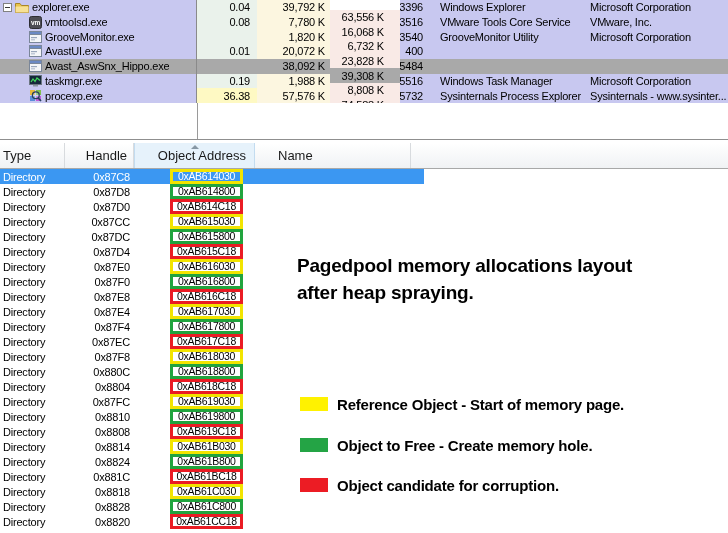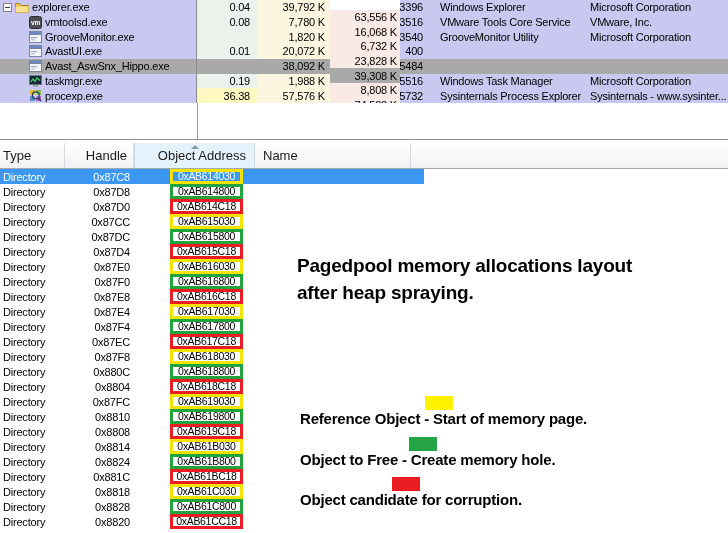--- a/index.html
+++ b/index.html
@@ -14,21 +14,21 @@
   .ppane{position:absolute;left:0;top:0;width:728px;height:103px;}
   .prow{display:flex;height:14.714px;align-items:center;}
   .pcell{
     height:100%;display:flex;align-items:center;box-sizing:border-box;
     font-size:11px;color:#000;white-space:nowrap;overflow:hidden;
     letter-spacing:-0.2px;
   }
   .c-name{width:197px;background:#C8C8F0;border-right:1px solid #8a8a8a;}
   .c-cpu {width:60px;background:#EAF2EB;justify-content:flex-end;padding-right:7px;padding-left:32px;}
   .c-pb  {width:73px;background:#FCF6E0;justify-content:flex-end;padding-right:5px;}
-  .c-ws  {width:70px;background:#F9EAE6;justify-content:flex-end;padding-right:3px;margin-top:19px;}
+  .c-ws  {width:70px;background:#F9EAE6;justify-content:flex-end;padding-right:16px;margin-top:19px;}
   .c-pid {width:27px;background:#C8C8F0;justify-content:flex-end;padding-right:4px;text-align:center;}
   .c-desc{width:163px;background:#C8C8F0;padding-left:13px;}
   .c-co  {width:138px;background:#C8C8F0;}
   .expander{width:9px;height:9px;border:1px solid #818181;background:#fff;margin-left:3px;position:relative;flex:none;box-sizing:border-box;}
   .expander::after{content:"";position:absolute;left:1px;right:1px;top:3px;height:1px;background:#3a3a3a;}
   .exp-space{width:13px;flex:none;}
   .exp-space.child{width:26px;}
   .picon{margin-left:3px;margin-right:3px;flex:none;display:flex;align-items:center;}
   .pname{overflow:hidden;}
 
@@ -41,21 +41,21 @@
   .hheader{
     position:absolute;left:0;top:143px;width:728px;height:26px;display:flex;
     background:linear-gradient(#ffffff,#f0f2f4);
     border-bottom:1px solid #a8a8a8;box-sizing:border-box;
     font-size:13px;color:#1a1a1a;
   }
   .hcell{box-sizing:border-box;border-right:1px solid #d8dbde;display:flex;align-items:center;position:relative;height:100%;}
   .hc-type{width:65px;padding-left:3px;}
   .hc-handle{width:69px;justify-content:flex-end;padding-right:6px;}
   .hc-addr{width:121px;justify-content:flex-end;padding-right:8px;background:#E6F2FB;border-left:1px solid #c3dcf0;border-right:1px solid #c3dcf0;}
-  .hc-name{width:156px;padding-left:8px;}
+  .hc-name{width:156px;padding-left:23px;}
   .hc-fill{flex:1;border-right:none;}
   .sort-arrow{
     position:absolute;top:2px;left:50%;margin-left:-4px;width:0;height:0;
     border-left:4px solid transparent;border-right:4px solid transparent;
     border-bottom:4px solid #8797a4;
   }
 
   
   .hrows{position:absolute;left:0;top:169px;width:728px;height:364px;}
   .hrow{position:relative;height:15px;font-size:11px;color:#000;}
@@ -68,21 +68,21 @@
   }
   .h-box span{font-size:10.5px;line-height:9px;letter-spacing:-0.3px;}
   .hrow.selected .h-type,.hrow.selected .h-handle,.hrow.selected .h-box span{color:#fff;}
 
   
   .ann-title{
     position:absolute;left:297px;top:252px;width:425px;
     font-size:19px;font-weight:700;color:#000;line-height:27px;letter-spacing:-0.2px;
   }
   .leg{position:absolute;left:300px;height:16px;display:flex;align-items:center;
-    font-size:15px;font-weight:700;color:#000;letter-spacing:-0.2px;flex-direction:column;}
+    font-size:15px;font-weight:700;color:#000;letter-spacing:-0.2px;}
   .leg .sw{width:28px;height:14px;margin-right:9px;flex:none;}
   .leg-0{top:396px;}
   .leg-1{top:437px;}
   .leg-2{top:477px;}
 </style>
 </head>
 <body>
 
 <div class="screen">
 

